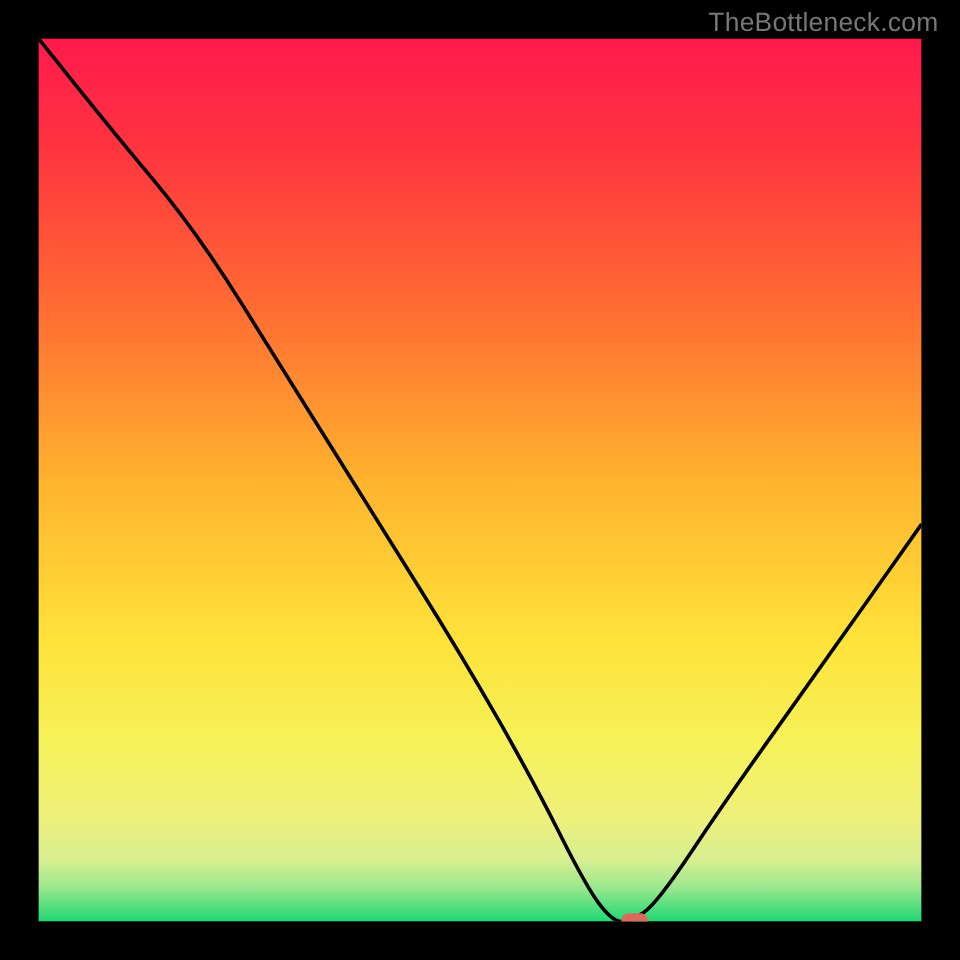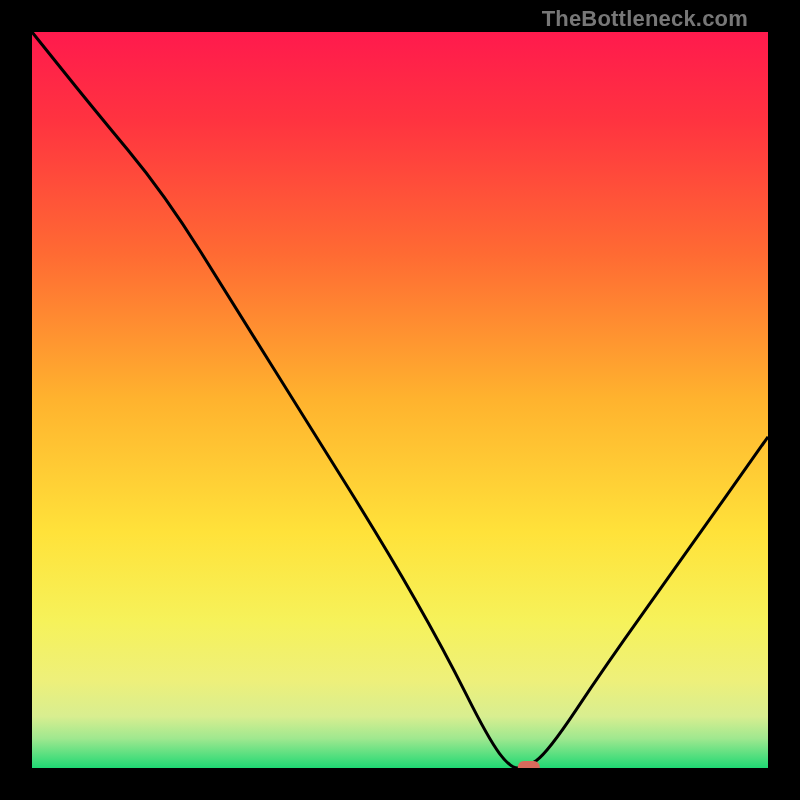--- a/index.html
+++ b/index.html
@@ -14,26 +14,25 @@
     position: absolute;
     left: 32px;
     top: 32px;
     width: 736px;
     height: 736px;
     background: #000;
   }
   .watermark {
     position: absolute;
     top: 6px;
-    right: 52px;
+    right: 18px;
     font-family: Arial, Helvetica, sans-serif;
     font-size: 22px;
     color: #777;
     letter-spacing: 0.2px;
-    font-weight: bold;
   }
 </style>
 </head>
 <body>
 
 <div class="frame">
   <svg id="chart-svg" width="736" height="736" viewBox="0 0 736 736">
     <defs>
       <linearGradient id="bg-grad" x1="0" y1="0" x2="0" y2="1">
           <stop offset="0%" stop-color="#ff1a4d"></stop>

